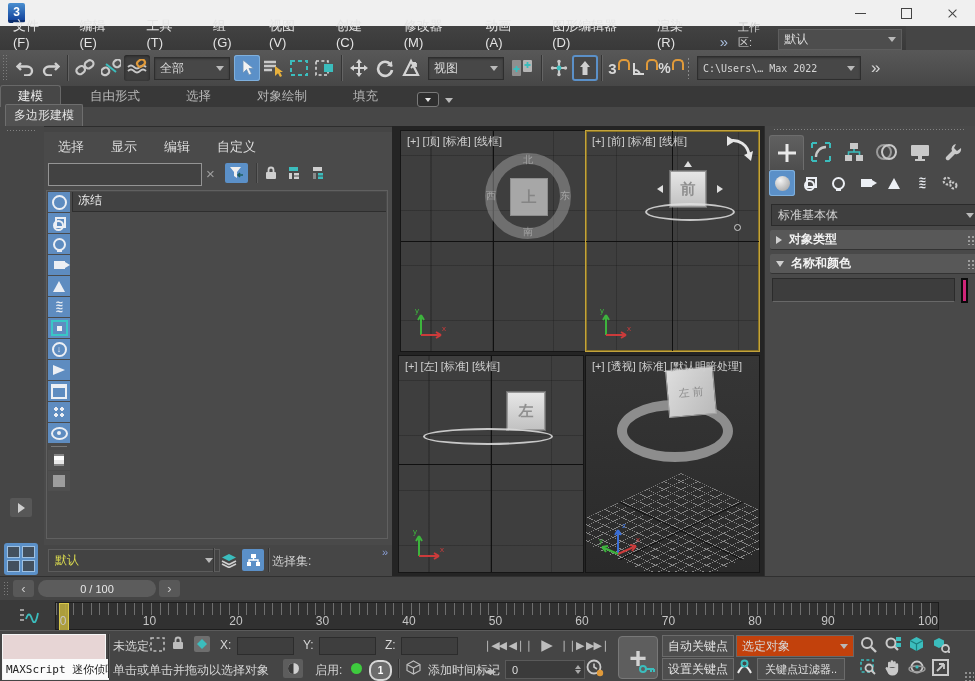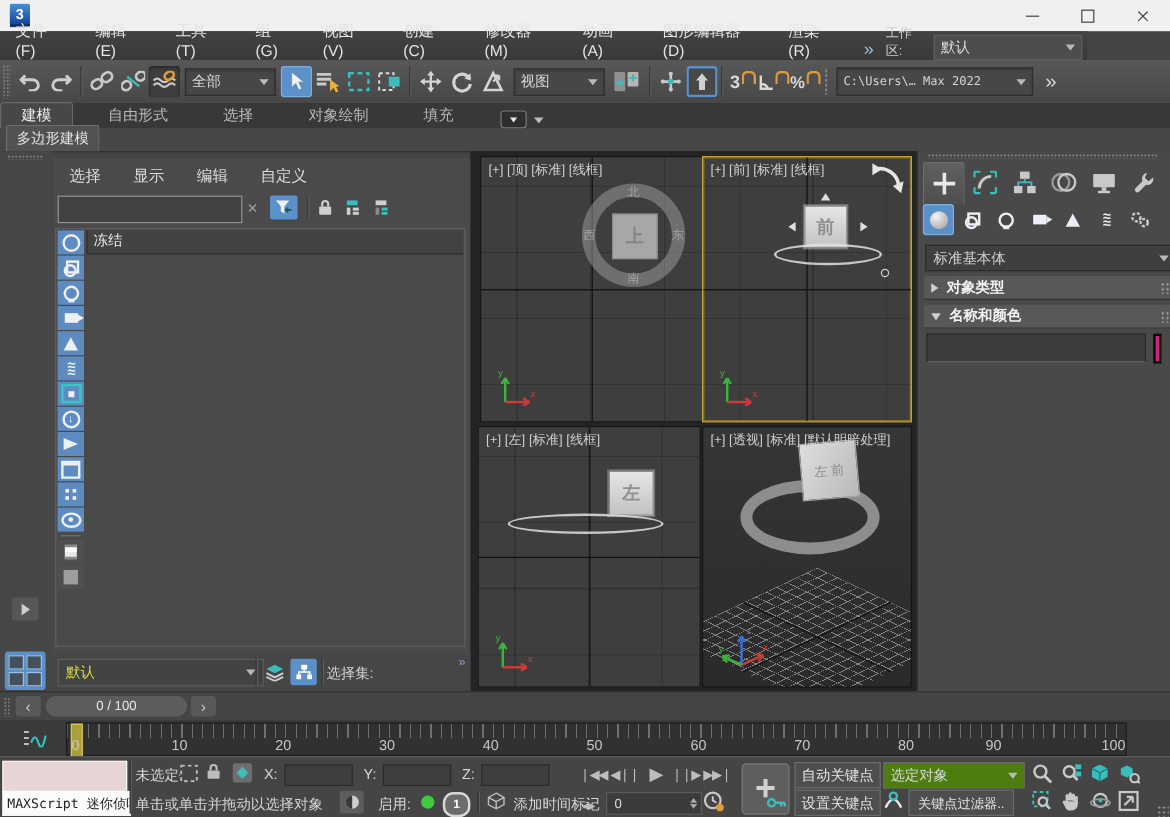--- a/index.html
+++ b/index.html
@@ -209,21 +209,21 @@
                color:#ddd;font-size:11px;display:flex;align-items:center;padding-left:6px}
   .spin{margin-left:auto;display:flex;flex-direction:column;gap:1px;padding-right:3px}
   .spin i{width:0;height:0;border-left:3px solid transparent;border-right:3px solid transparent}
   .spin i:first-child{border-bottom:4px solid #a9a9a9}
   .spin i:last-child{border-top:4px solid #a9a9a9}
   .keybtn{position:absolute;left:618px;top:5px;width:38px;height:41px;background:#5e5e5e;border:1px solid #787878;border-radius:4px;
           display:flex;align-items:center;justify-content:center}
   .keybtn .plus{font-size:30px;color:#d2d2d2;font-weight:bold;line-height:28px}
   .sb-btn{position:absolute;height:20px;background:#4e4e4e;border:1px solid #6b6b6b;color:#e3e3e3;font-size:12px;
           display:flex;align-items:center;justify-content:center;white-space:nowrap;overflow:hidden}
-  .sb-dd{position:absolute;height:20px;background:#4d7c0f;border:1px solid #686868;color:#d8d8d8;font-size:12px;
+  .sb-dd{position:absolute;height:20px;background:#c2410c;border:1px solid #686868;color:#d8d8d8;font-size:12px;
          display:flex;align-items:center;padding:0 5px}
   .dot-green{width:11px;height:11px;border-radius:50%;background:#3ecb3e}
   .count-btn{position:absolute;left:369px;top:29px;width:19px;height:17px;border-radius:9px;background:#6c6c6c;border:2px solid #d8d8d8;
              color:#fff;font-size:10px;font-weight:bold;display:flex;align-items:center;justify-content:center}
   .grip-corner{position:absolute;right:1px;bottom:1px;width:10px;height:10px;
                background-image:radial-gradient(#8e8e8e 1px,transparent 1px);background-size:4px 4px}
 </style>
 </head>
 <body>
 

